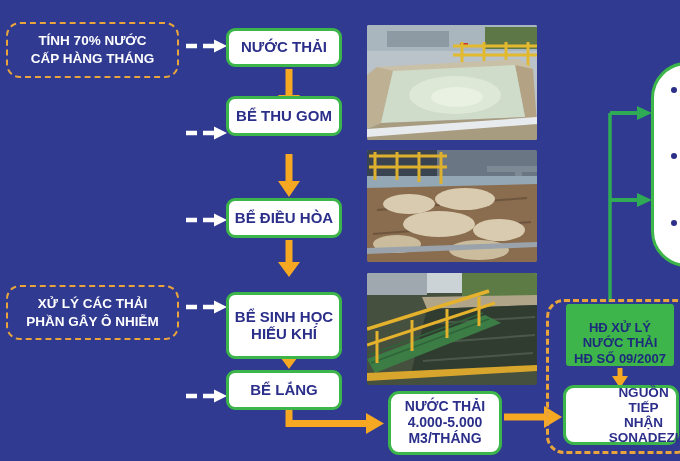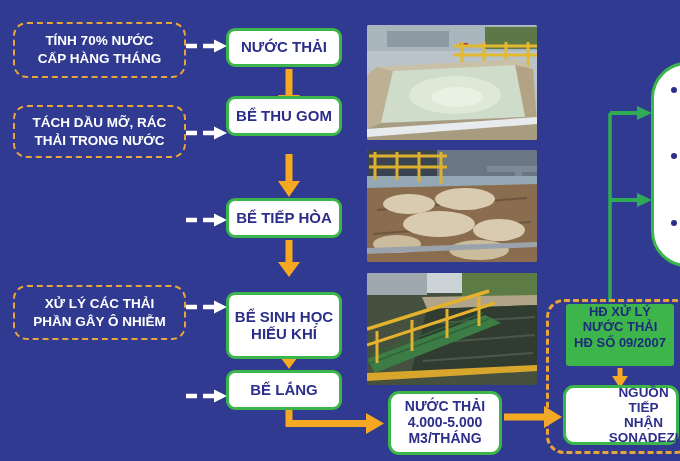--- a/index.html
+++ b/index.html
@@ -6,21 +6,21 @@
   .canvas{
     position:relative;width:680px;height:461px;overflow:hidden;
     background:#2f3a90;
     font-family:"Liberation Sans",sans-serif;
     font-weight:bold;
   }
   .canvas *{box-sizing:border-box;}
 
   
   .note{
-    position:absolute;left:13px;width:173px;
+    position:absolute;left:6px;width:173px;
     border:2px dashed #e9a43b;border-radius:14px;
     display:flex;align-items:center;justify-content:center;
     color:#ffffff;font-size:13.5px;line-height:1.3;text-align:center;
   }
   .note span{white-space:pre-line;}
 
   
   .stagebox{
     position:absolute;background:#ffffff;
     border:3px solid #3cb54a;border-radius:9px;
@@ -48,21 +48,21 @@
   
   .group-dashed{
     position:absolute;left:546px;top:299px;width:148px;height:155px;
     border:3px dashed #e9a43b;border-radius:18px;
   }
 
   
   .contract{
     position:absolute;left:566px;top:304px;width:108px;height:62px;
     background:#3eb54b;border-radius:3px;
-    display:flex;align-items:flex-start;justify-content:center;
+    display:flex;align-items:flex-end;justify-content:center;
     color:#1d2b7d;font-size:13px;line-height:1.18;text-align:center;
   }
   .contract span{white-space:pre-line;}
 
   .receiver{left:563px;top:385px;width:116px;height:60px;font-size:13.5px;border-radius:11px;padding-left:45px;}
   .output{left:388px;top:391px;width:114px;height:64px;font-size:14px;border-radius:11px;}
 </style>
 </head>
 <body>
 
@@ -121,37 +121,33 @@
         <polygon points="214,300.5 214,313.5 227,307" stroke="none"></polygon>
       <path d="M186 396 H197 M203 396 H214" stroke-width="4.5" fill="none"></path>
         <polygon points="214,389.5 214,402.5 227,396" stroke="none"></polygon>
     </g>
   </svg>
 
   <div class="note" style="top:22px;height:56px">
     <span>TÍNH 70% NƯỚC
 CẤP HÀNG THÁNG</span>
   </div>
-  <div class="note" style="top:105px;height:53px">
-    <span>TÁCH DẦU MỠ, RÁC
-THẢI TRONG NƯỚC</span>
-  </div>
   <div class="note" style="top:285px;height:55px">
     <span>XỬ LÝ CÁC THẢI
 PHẦN GÂY Ô NHIỄM</span>
   </div>
 
   <div class="stagebox mid" style="top:28px;height:39px">
     <span>NƯỚC THẢI</span>
   </div>
   <div class="stagebox mid" style="top:96px;height:40px">
     <span>BỂ THU GOM</span>
   </div>
   <div class="stagebox mid" style="top:198px;height:40px">
-    <span>BỂ TIẾP HÒA</span>
+    <span>BỂ ĐIỀU HÒA</span>
   </div>
   <div class="stagebox mid" style="top:292px;height:67px">
     <span>BỂ SINH HỌC
 HIẾU KHÍ</span>
   </div>
   <div class="stagebox mid" style="top:370px;height:40px">
     <span>BỂ LẮNG</span>
   </div>
 
   <div class="photo" style="top:25px;height:115px" aria-label="Collection tank with swirling milky wastewater and yellow railing">

